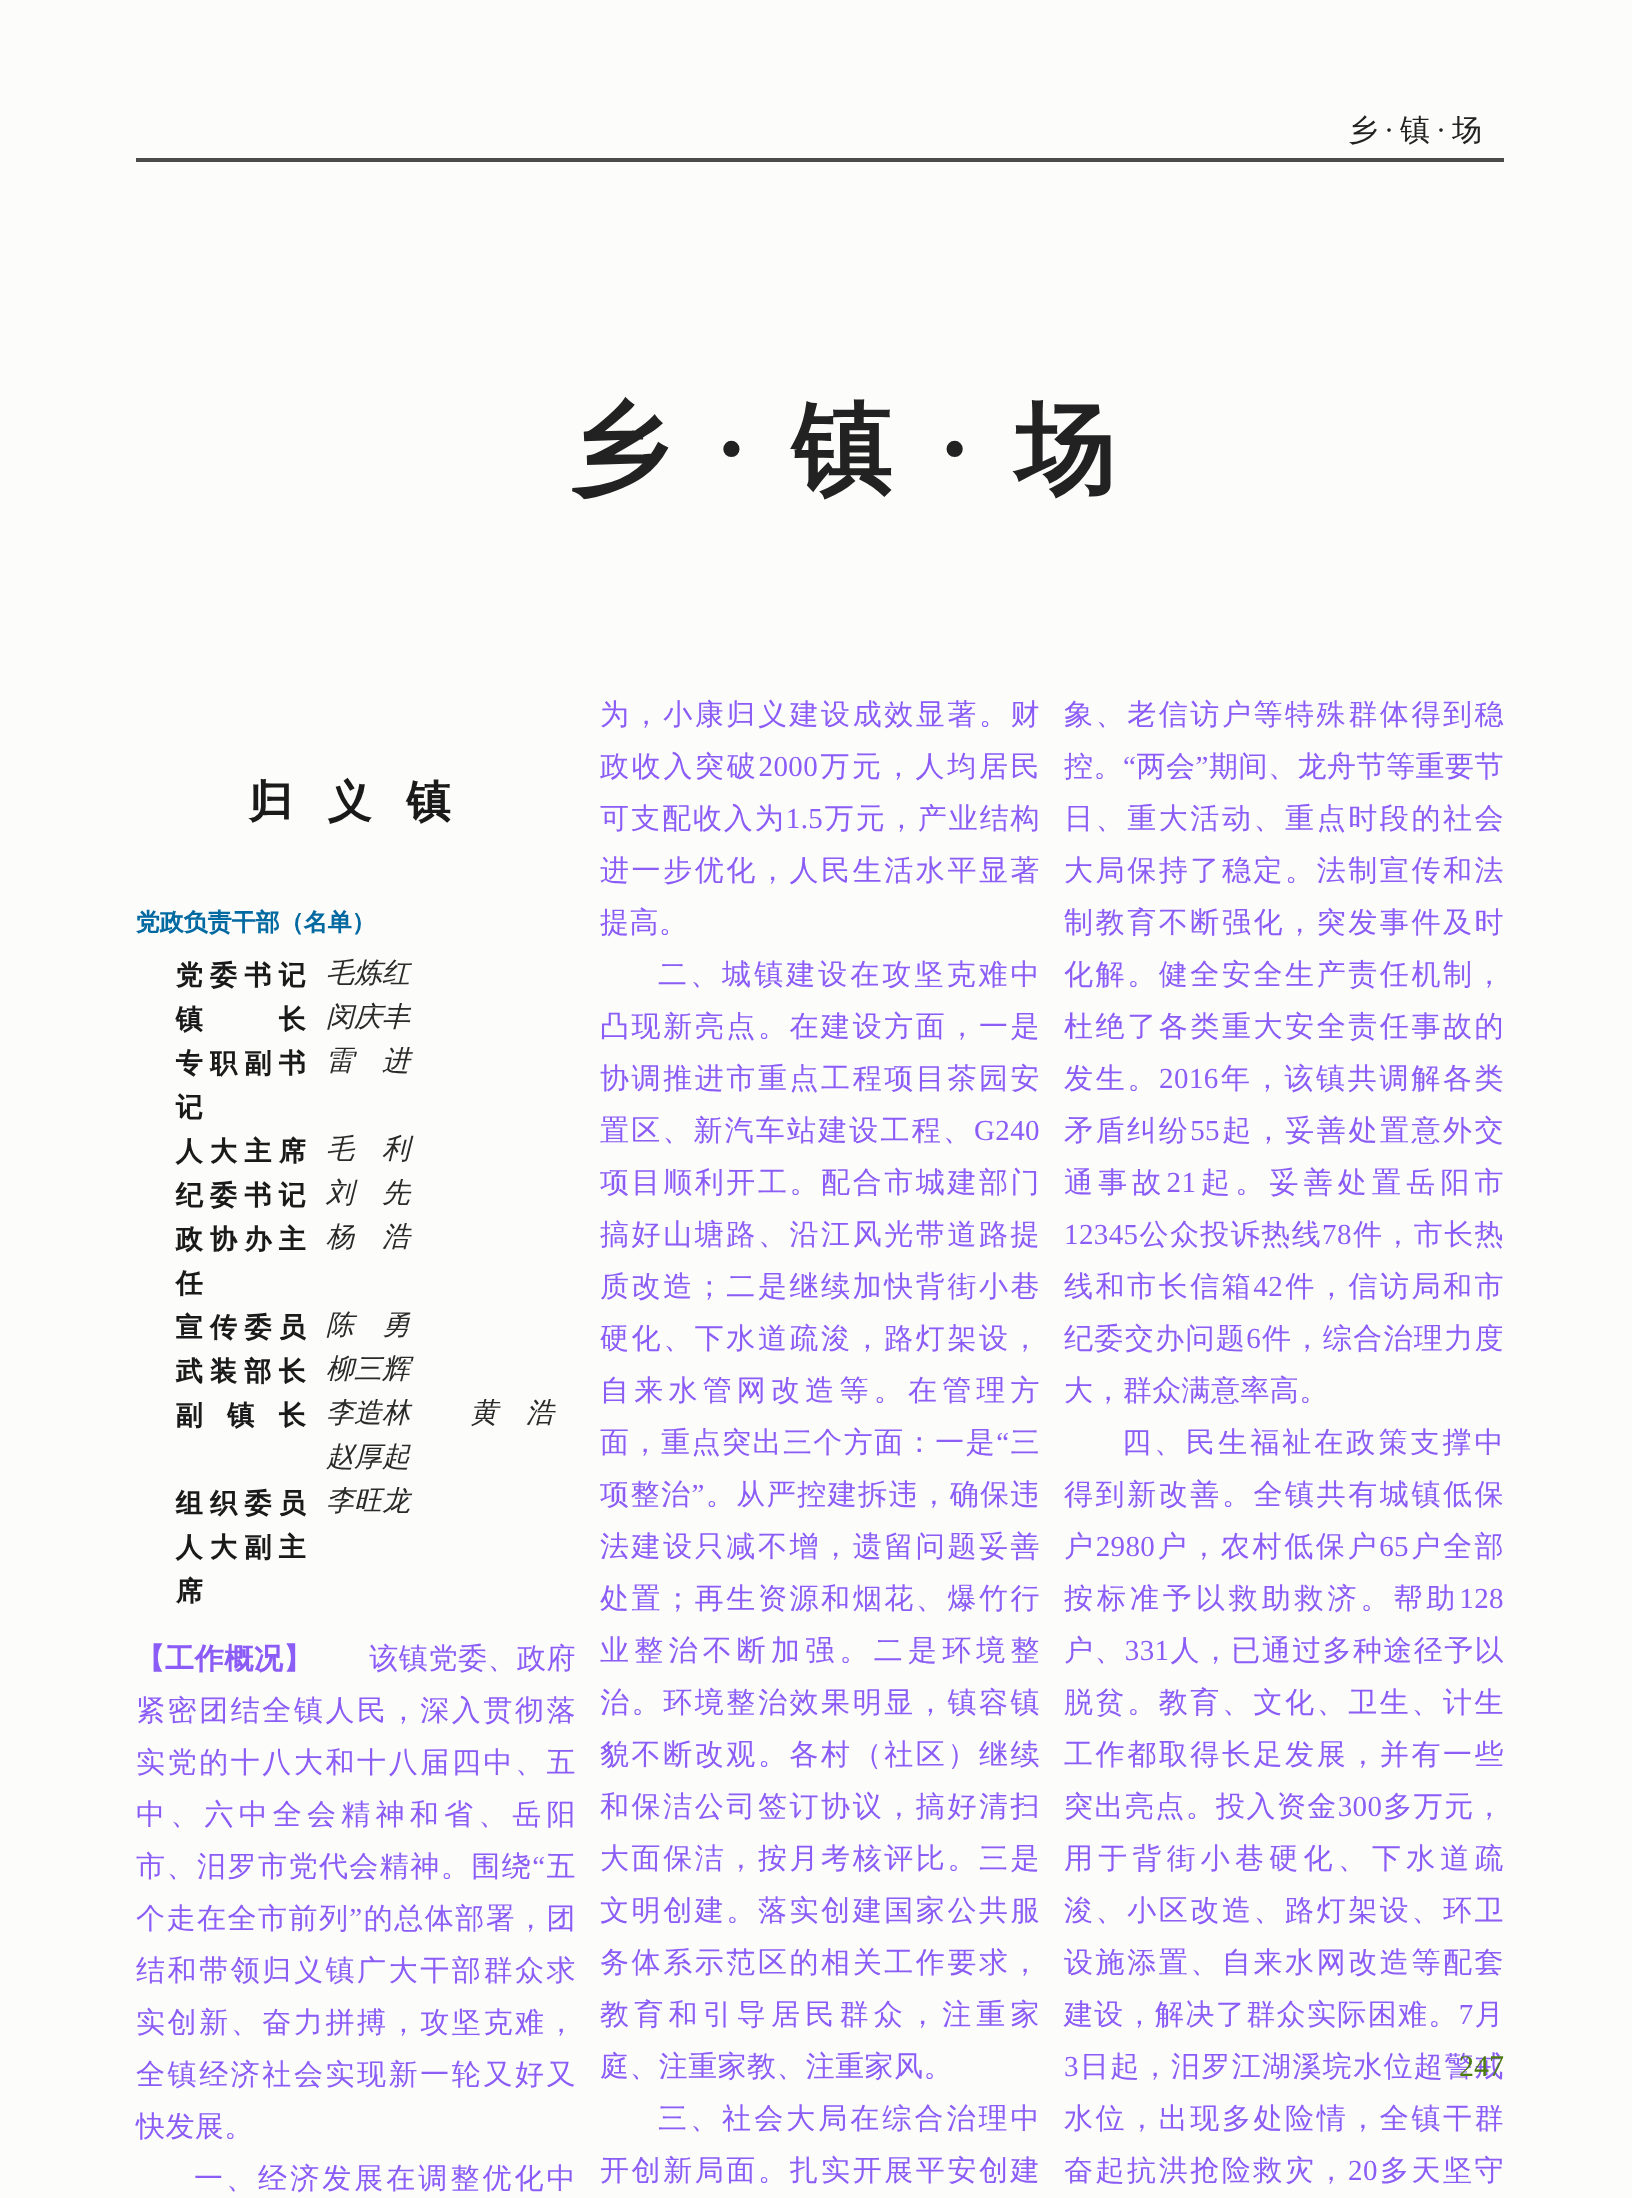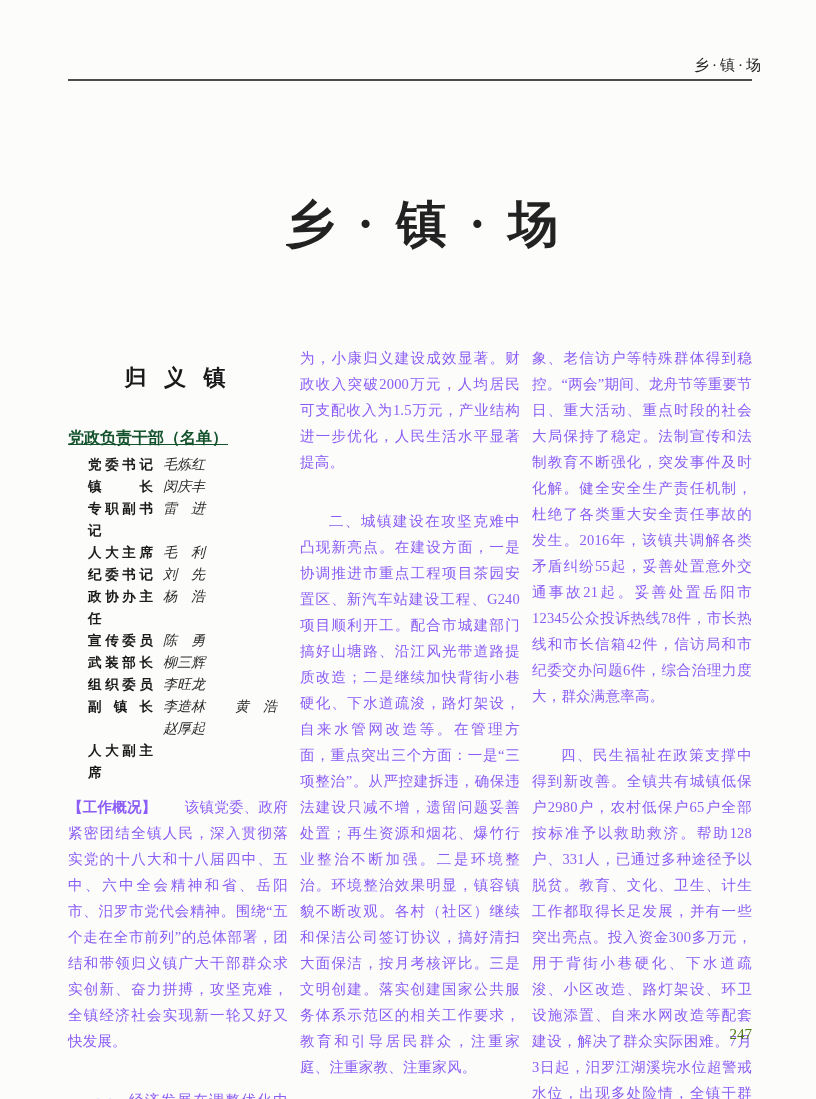--- a/index.html
+++ b/index.html
@@ -10,21 +10,21 @@
     height: 1099px;
     margin: 0 auto;
     background: #fcfcfb;
     color: #1e1e1e;
     font-family: "Liberation Serif", "DejaVu Serif", serif;
     overflow: hidden;
   }
   .header-label {
     position: absolute;
     top: 56px;
-    right: 52px;
+    right: 72px;
     font-size: 15px;
     letter-spacing: 3px;
     color: #222;
   }
   .header-rule {
     position: absolute;
     top: 79px;
     left: 68px;
     width: 684px;
     height: 2px;
@@ -51,38 +51,37 @@
     column-gap: 12px;
   }
   .col { width: 220px; }
   .col p {
     font-size: 14.5px;
     line-height: 26px;
     text-align: justify;
     letter-spacing: 0.2px;
     color: #8b5cf6;
   }
-  .indent { text-indent: 2em; margin-top: 33px; }
+  .indent { text-indent: 2em; }
   .town-name {
-    margin-top: 17px;
+    margin-top: 40px;
     text-align: center;
     font-size: 22px;
     line-height: 32px;
     font-weight: bold;
     letter-spacing: 6px;
     color: #1a1a1a;
   }
   .roster-heading {
     margin-top: 36px;
     font-family: "Liberation Sans", "DejaVu Sans", sans-serif;
     font-weight: bold;
-    font-size: 16px;
+    font-size: 12px;
     line-height: 16px;
-    color: #14532d;
-    text-decoration: underline;
+    color: #0369a1;
   }
   .roster { margin-top: 8px; }
   .roster-row { display: flex; line-height: 22px; margin-left: 20px; }
   .r-title {
     width: 65px;
     flex: 0 0 65px;
     font-family: "Liberation Sans", "DejaVu Sans", sans-serif;
     font-weight: bold;
     font-size: 13.5px;
     text-align: justify;
@@ -179,32 +178,32 @@
               <span class="r-name">陈勇</span>
             </span>
         </div>
         <div class="roster-row">
           <span class="r-title">武装部长</span>
           <span class="r-names">
               <span class="r-name">柳三辉</span>
             </span>
         </div>
         <div class="roster-row">
-          <span class="r-title">组织委员</span>
-          <span class="r-names">
-              <span class="r-name">李旺龙</span>
-            </span>
-        </div>
-        <div class="roster-row">
           <span class="r-title">副镇长</span>
           <span class="r-names">
             <span class="r-name">李造林</span>
             <span class="r-name">黄浩</span>
             <span class="r-name">赵厚起</span>
           </span>
+        </div>
+        <div class="roster-row">
+          <span class="r-title">组织委员</span>
+          <span class="r-names">
+              <span class="r-name">李旺龙</span>
+            </span>
         </div>
         <div class="roster-row">
           <span class="r-title">人大副主席</span>
         </div>
       </div>
 
       <p class="overview-para"><span class="overview-label">【工作概况】</span><span>该镇党委、政府紧密团结全镇人民，深入贯彻落实党的十八大和十八届四中、五中、六中全会精神和省、岳阳市、汨罗市党代会精神。围绕“五个走在全市前列”的总体部署，团结和带领归义镇广大干部群众求实创新、奋力拼搏，攻坚克难，全镇经济社会实现新一轮又好又快发展。</span></p>
       <p class="indent">一、经济发展在调整优化中实现新突破。镇党委始终把促进归义经济社会发展作为最大的讲政治，作为第一要务，凝心聚力，积极作</p>
     </div>
 

